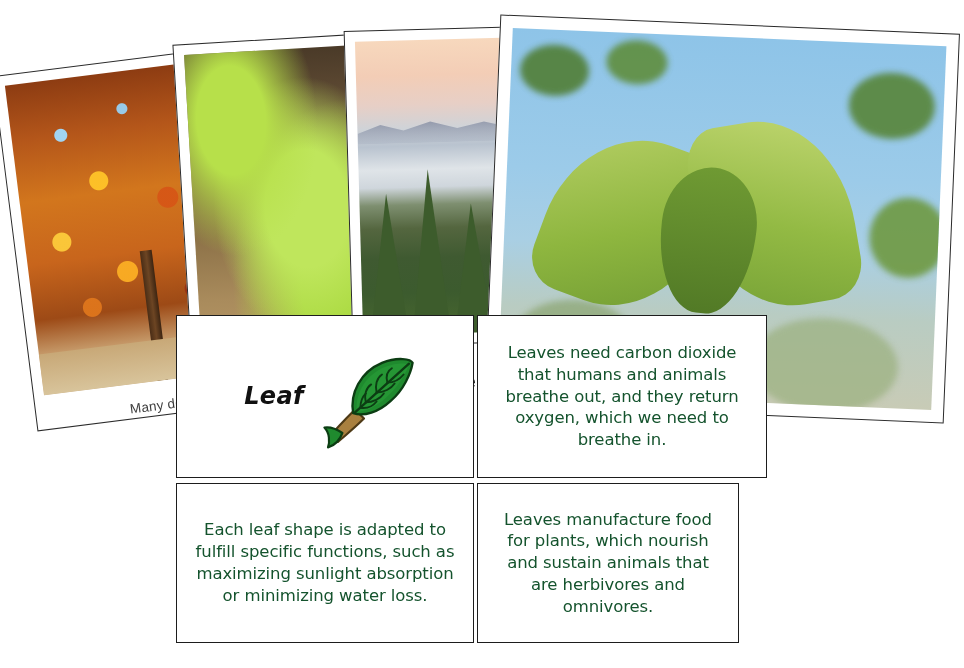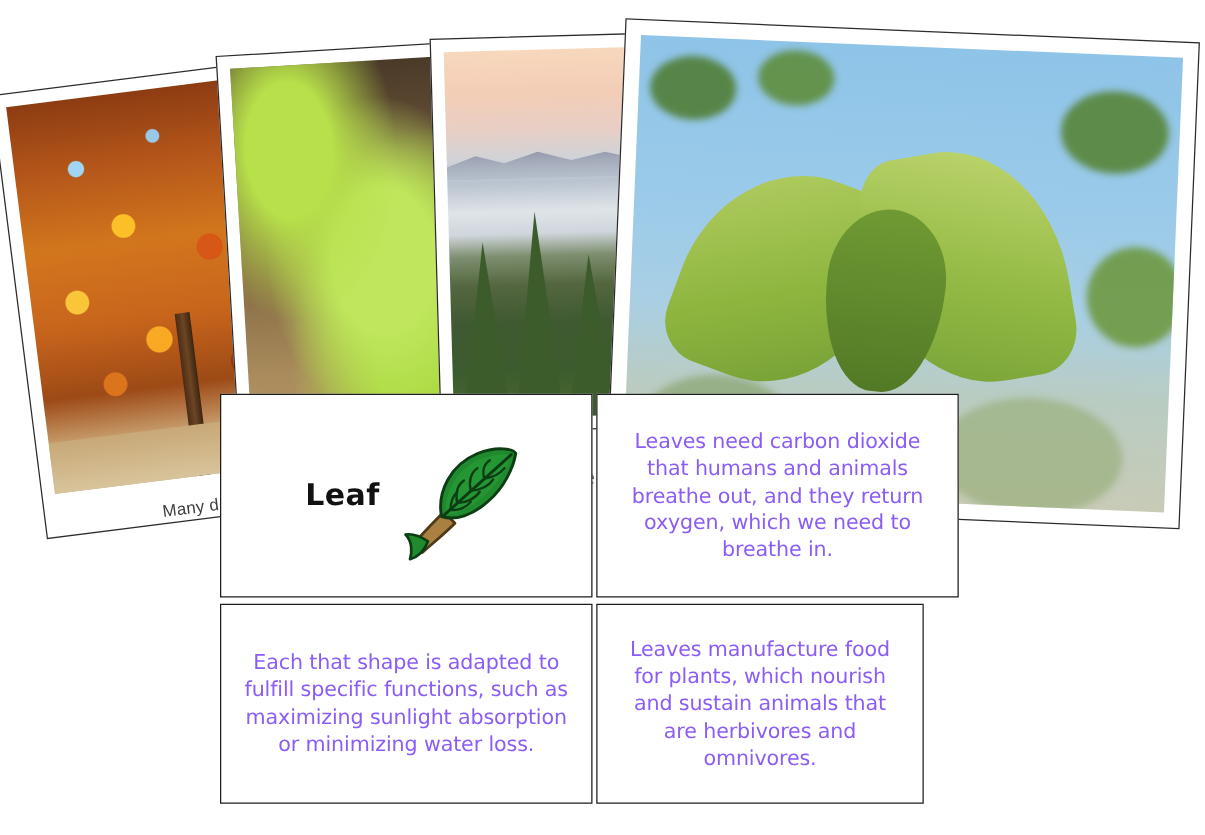--- a/index.html
+++ b/index.html
@@ -96,40 +96,41 @@
     z-index:10;
     display:flex;
     align-items:center;
     justify-content:center;
   }
   .fact-text{
     width:88%;
     text-align:center;
     font-size:16.5px;
     line-height:1.32;
-    color:#8b5cf6;
+    color:#14532d;
     font-family:"DejaVu Sans",sans-serif;
     font-weight:400;
     letter-spacing:-0.1px;
   }
   #tc-title{left:176px;top:315px;width:298px;height:163px;}
   #tc-co2  {left:477px;top:315px;width:290px;height:163px;}
   #tc-shape{left:176px;top:483px;width:298px;height:160px;}
   #tc-food {left:477px;top:483px;width:262px;height:160px;}
 
   .title-wrap{display:flex;align-items:center;justify-content:center;width:100%;height:100%;gap:6px;}
   .title-text{
     font-family:"DejaVu Sans",sans-serif;
     font-weight:bold;
     font-size:24px;
     line-height:1.26;
     color:#111;
     text-align:center;
     letter-spacing:.3px;
     margin-left:22px;
+    font-style:italic;
   }
   .leaf-icon{width:108px;height:108px;flex:0 0 auto;margin-right:10px;}
 
   
   #autumn-caption{font-size:13.5px;}
   .peek-letter{
     position:absolute;z-index:9;color:#1c1c1c;
     font-family:"DejaVu Sans",sans-serif;font-size:16px;
   }
 </style>
@@ -209,20 +210,20 @@
         </svg>
       </span>
     </div>
   </div>
 
   <div class="text-card" id="tc-co2">
     <div class="fact-text">Leaves need carbon dioxide that humans and animals breathe out, and they return oxygen, which we need to breathe in.</div>
   </div>
 
   <div class="text-card" id="tc-shape">
-    <div class="fact-text">Each that shape is adapted to fulfill specific functions, such as maximizing sunlight absorption or minimizing water loss.</div>
+    <div class="fact-text">Each leaf shape is adapted to fulfill specific functions, such as maximizing sunlight absorption or minimizing water loss.</div>
   </div>
 
   <div class="text-card" id="tc-food">
     <div class="fact-text">Leaves manufacture food for plants, which nourish and sustain animals that are herbivores and omnivores.</div>
   </div>
 
 </div>
 
 </body></html>

